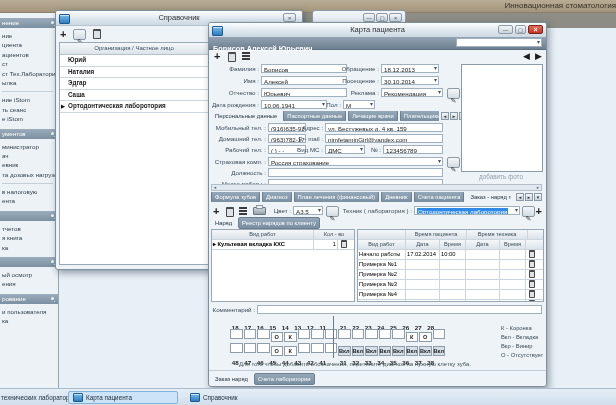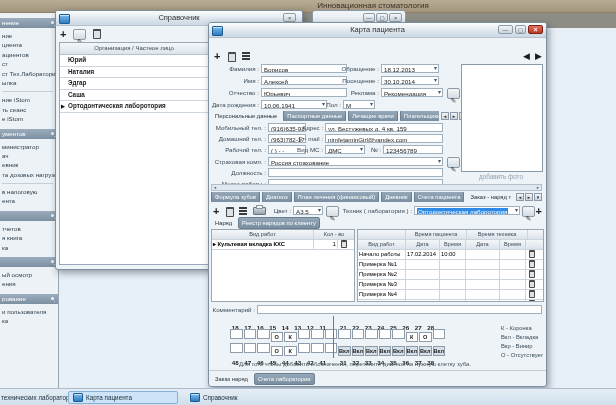--- a/index.html
+++ b/index.html
@@ -1,21 +1,21 @@
 <!DOCTYPE html>
 <html><head>
 <meta charset="utf-8">
 <style>
   html,body{margin:0;padding:0;background:#555;}
   #screen{position:relative;width:616px;height:405px;overflow:hidden;background:#e7eff7;
           font-family:"Liberation Sans",sans-serif;-webkit-font-smoothing:antialiased;}
   
   #topbar{position:absolute;left:0;top:0;width:616px;height:13px;
           background:linear-gradient(#b9ac94,#a3957c);border-bottom:1px solid #8d8068;
-          font-size:8px;color:#3a3226;text-align:center;line-height:12px;padding-left:130px;box-sizing:border-box;}
+          font-size:8px;color:#3a3226;text-align:right;line-height:12px;padding-left:130px;box-sizing:border-box;}
   #band{position:absolute;left:0;top:13px;width:616px;height:15px;background:#8d8d85;}
   
   #sidebar{position:absolute;left:0;top:13px;width:58px;height:375px;background:#edf2f6;
            border-right:1px solid #98a7b4;z-index:1;overflow:hidden;}
   .sb-row{position:relative;}
   .sb-row.hdr{height:10px;margin:5px 0 3px 0;background:linear-gradient(#9cadbd,#7b90a1);
               color:#fff;font-size:6.2px;line-height:10px;padding-left:2px;}
   .sb-row.hdr .i-pin{display:inline-block;position:absolute;right:4px;top:3px;}
   .sb-row.it{height:9.4px;font-size:6.2px;line-height:9.4px;color:#31414e;padding-left:2px;white-space:nowrap;}
   .sb-row.sep{height:8px;}
@@ -286,20 +286,24 @@
 
   <div class="win" id="card">
     <div class="wtitle">
       <span class="i-doc" style="position:absolute;left:3px;top:3px;"></span>
       <span>Карта пациента</span>
       <span class="wbtn" style="right:33px;width:15px;">—</span>
       <span class="wbtn" style="right:20px;width:11px;">▢</span>
       <span class="wbtn close-red" style="right:3px;width:15px;">×</span>
     </div>
 
+    <div id="pc-name">
+      <span class="nm">Борисов Алексей Юрьевич</span>
+      <span class="inp combo" style="right:4px;left:auto;top:1px;width:86px;position:absolute;"></span>
+    </div>
 
     <div id="pc-tools">
       <span class="i-plus" style="position:absolute;left:5px;top:2px;">+</span>
       <span class="i-trash" style="position:absolute;left:19px;top:3px;"></span>
       <span class="i-list" style="position:absolute;left:33px;top:3px;"></span>
       <span class="navarr" style="position:absolute;right:16px;top:1px;">◀</span>
       <span class="navarr" style="position:absolute;right:4px;top:1px;">▶</span>
     </div>
 
     <span class="lbl" style="left:0;top:41px;width:50px;">Фамилия :</span>

